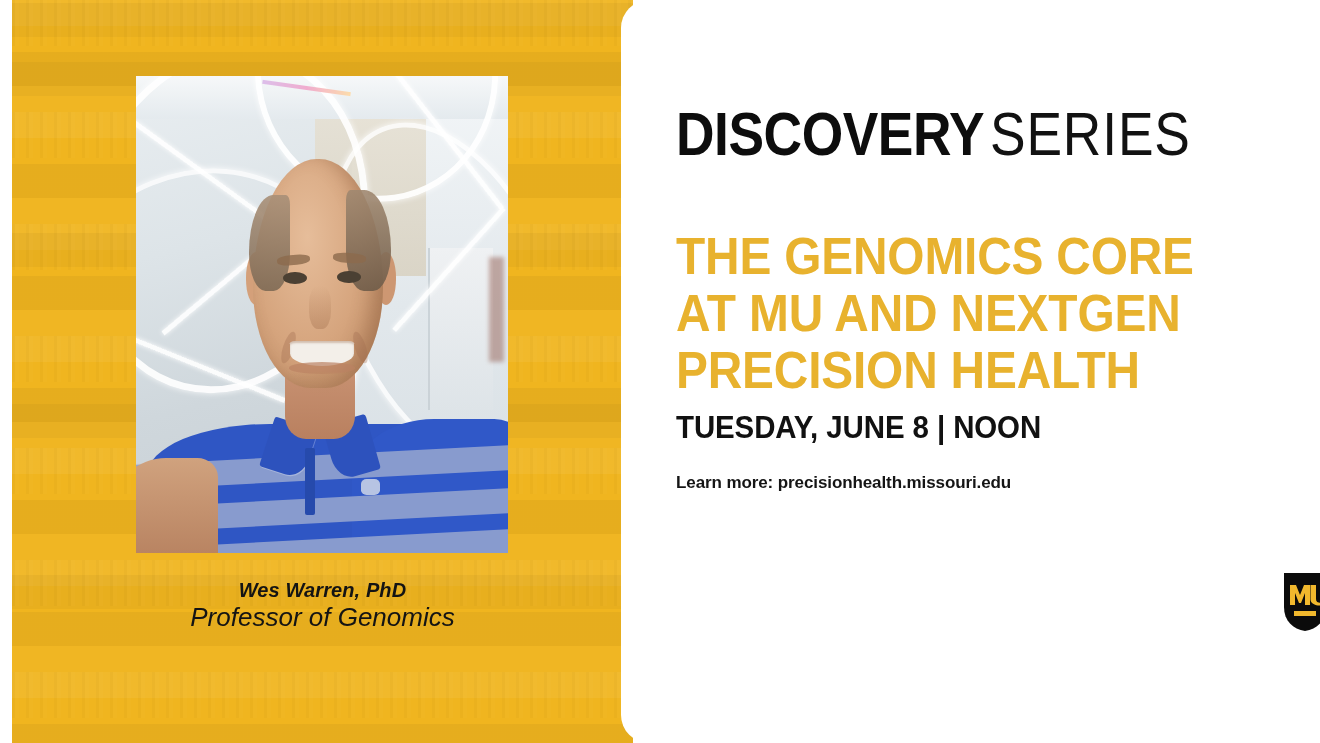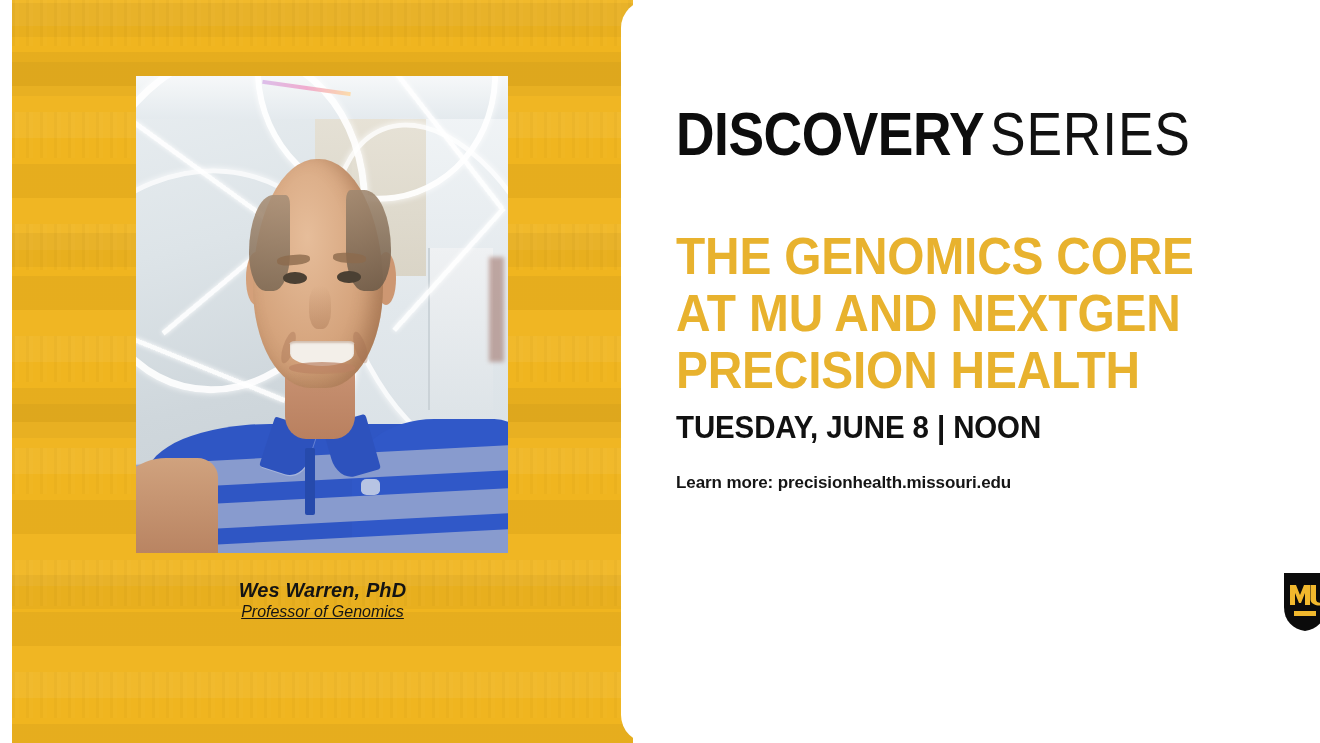--- a/index.html
+++ b/index.html
@@ -271,23 +271,22 @@
     font-style: italic;
     line-height: 1.22;
   }
   .caption .name {
     font-size: 20px;
     font-weight: bold;
     letter-spacing: .1px;
   }
   .caption .role,
   .caption .org {
-    font-size: 16px;
+    font-size: 26px;
     font-weight: normal;
-    text-decoration: underline;
   }
 
   
   .white-panel {
     position: absolute;
     left: 621px; top: 0;
     width: 699px; height: 743px;
     background: #ffffff;
     border-radius: 28px;
   }

